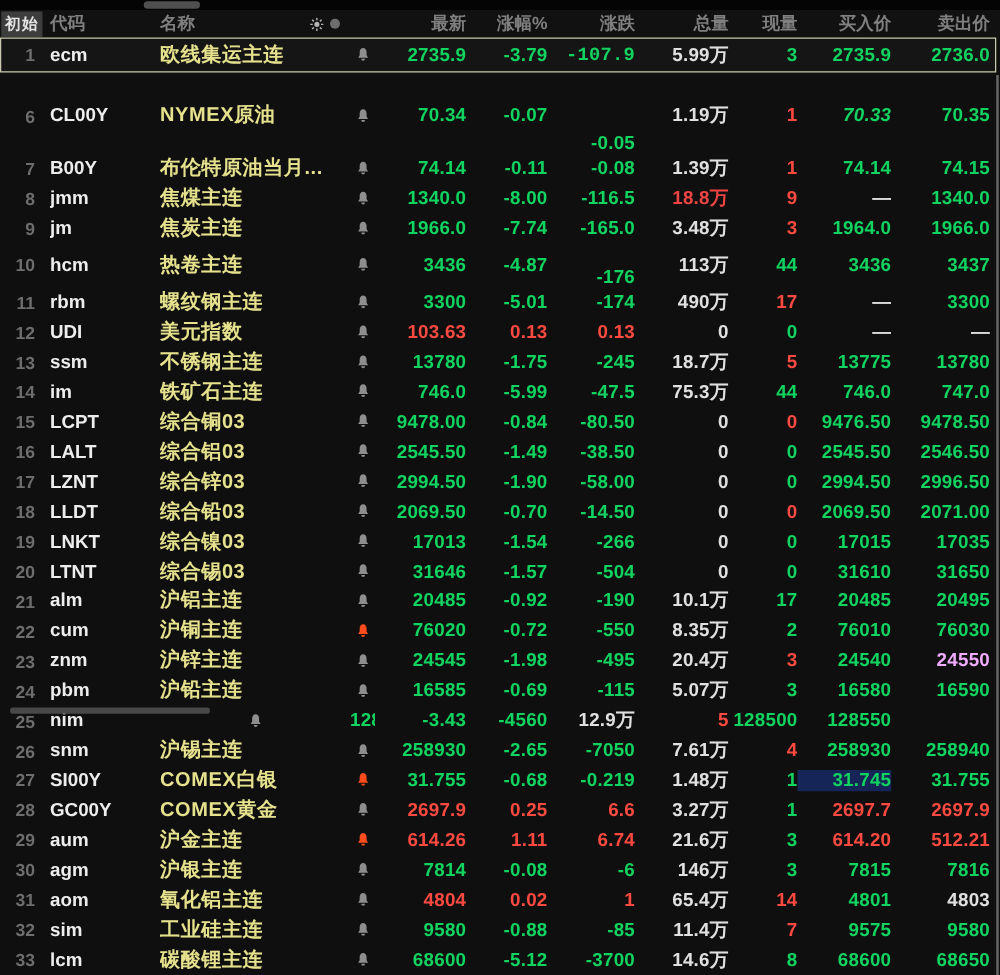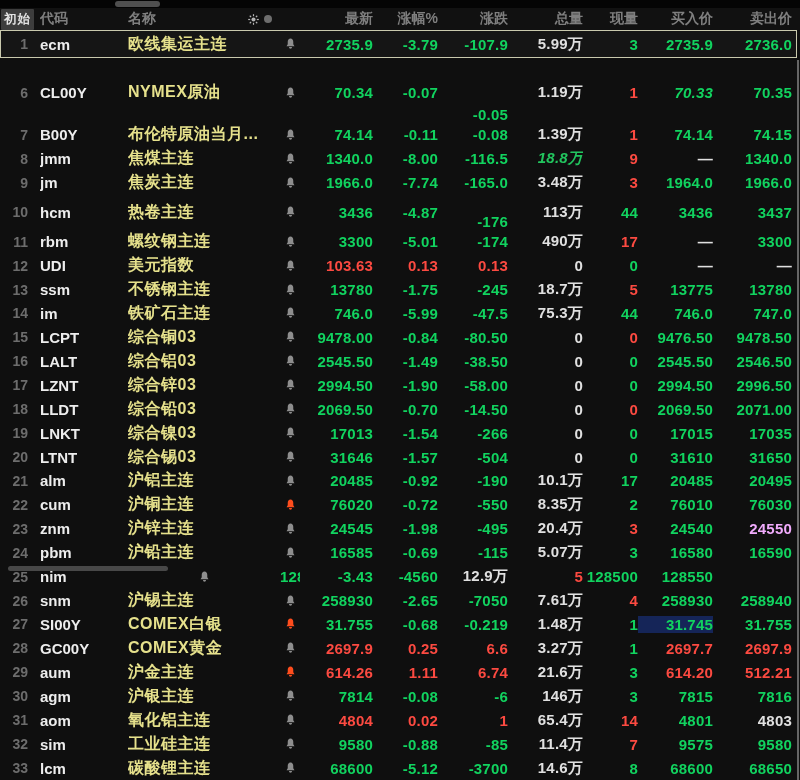--- a/index.html
+++ b/index.html
@@ -85,21 +85,21 @@
         <span class="c code">ecm</span>
         <span class="c name">欧线集运主连</span>
         <span class="c bell">
           <svg viewBox="0 0 16 16" width="13" height="14">
             <path d="M8 1.2 C5.9 1.2 4.6 2.9 4.6 5.3 L4.6 8.3 L3.1 10.8 L12.9 10.8 L11.4 8.3 L11.4 5.3 C11.4 2.9 10.1 1.2 8 1.2 Z" fill="#8e8e8e"></path>
             <path d="M6.1 11.8 A1.9 1.9 0 0 0 9.9 11.8 Z" fill="#8e8e8e"></path>
           </svg>
         </span>
         <span class="c v" style="color: rgb(17, 211, 95);">2735.9</span>
         <span class="c v" style="color: rgb(17, 211, 95);">-3.79</span>
-        <span class="c v" style="color: rgb(17, 211, 95);">-107.9</span>
+        <span class="c v" style="color: rgb(17, 211, 95); font-family: Liberation Mono, monospace;">-107.9</span>
         <span class="c v" style="color: rgb(224, 224, 224);">5.99万</span>
         <span class="c v" style="color: rgb(17, 211, 95);">3</span>
         <span class="c v" style="color: rgb(17, 211, 95);">2735.9</span>
         <span class="c v" style="color: rgb(17, 211, 95);">2736.0</span>
       </div>
     </div>
 
   <div class="rows" id="rows">
       <div class="grid row">
         <span class="c num">6</span>
@@ -143,21 +143,21 @@
         <span class="c name">焦煤主连</span>
         <span class="c bell">
           <svg viewBox="0 0 16 16" width="13" height="14">
             <path d="M8 1.2 C5.9 1.2 4.6 2.9 4.6 5.3 L4.6 8.3 L3.1 10.8 L12.9 10.8 L11.4 8.3 L11.4 5.3 C11.4 2.9 10.1 1.2 8 1.2 Z" fill="#8e8e8e"></path>
             <path d="M6.1 11.8 A1.9 1.9 0 0 0 9.9 11.8 Z" fill="#8e8e8e"></path>
           </svg>
         </span>
         <span class="c v" style="color: rgb(17, 211, 95);">1340.0</span>
         <span class="c v" style="color: rgb(17, 211, 95);">-8.00</span>
         <span class="c v" style="color: rgb(17, 211, 95);">-116.5</span>
-        <span class="c v" style="color: #22c55e; font-style: italic;">18.8万</span>
+        <span class="c v" style="color: #ef4444;">18.8万</span>
         <span class="c v" style="color: rgb(252, 74, 65);">9</span>
         <span class="c v" style="color: rgb(224, 224, 224);">—</span>
         <span class="c v" style="color: rgb(17, 211, 95);">1340.0</span>
       </div>
       <div class="grid row">
         <span class="c num">9</span>
         <span class="c code">jm</span>
         <span class="c name">焦炭主连</span>
         <span class="c bell">
           <svg viewBox="0 0 16 16" width="13" height="14">

